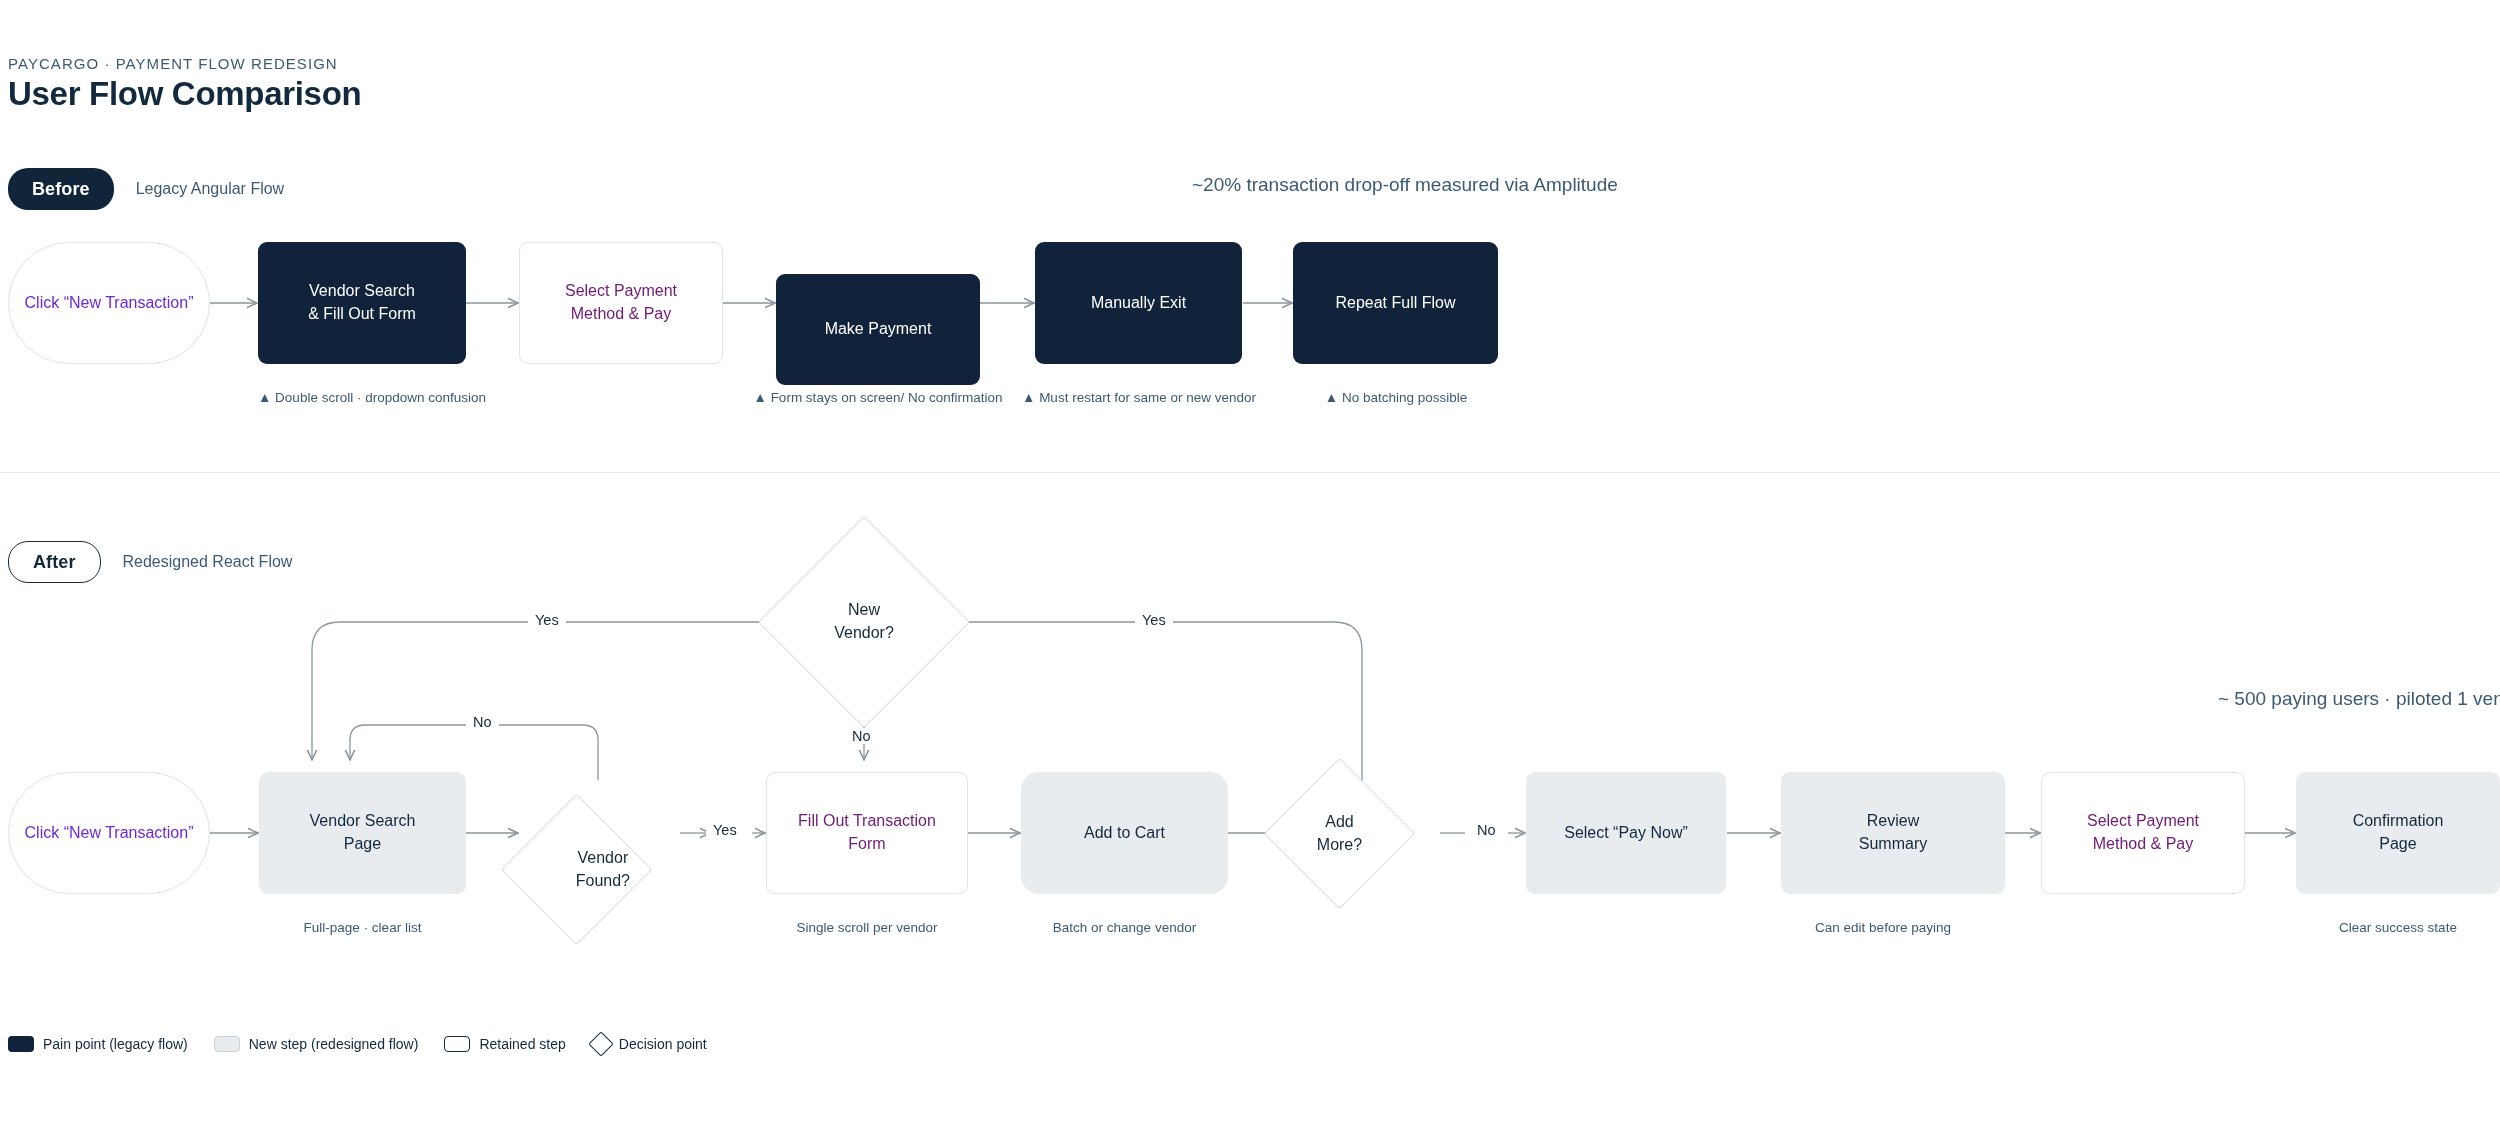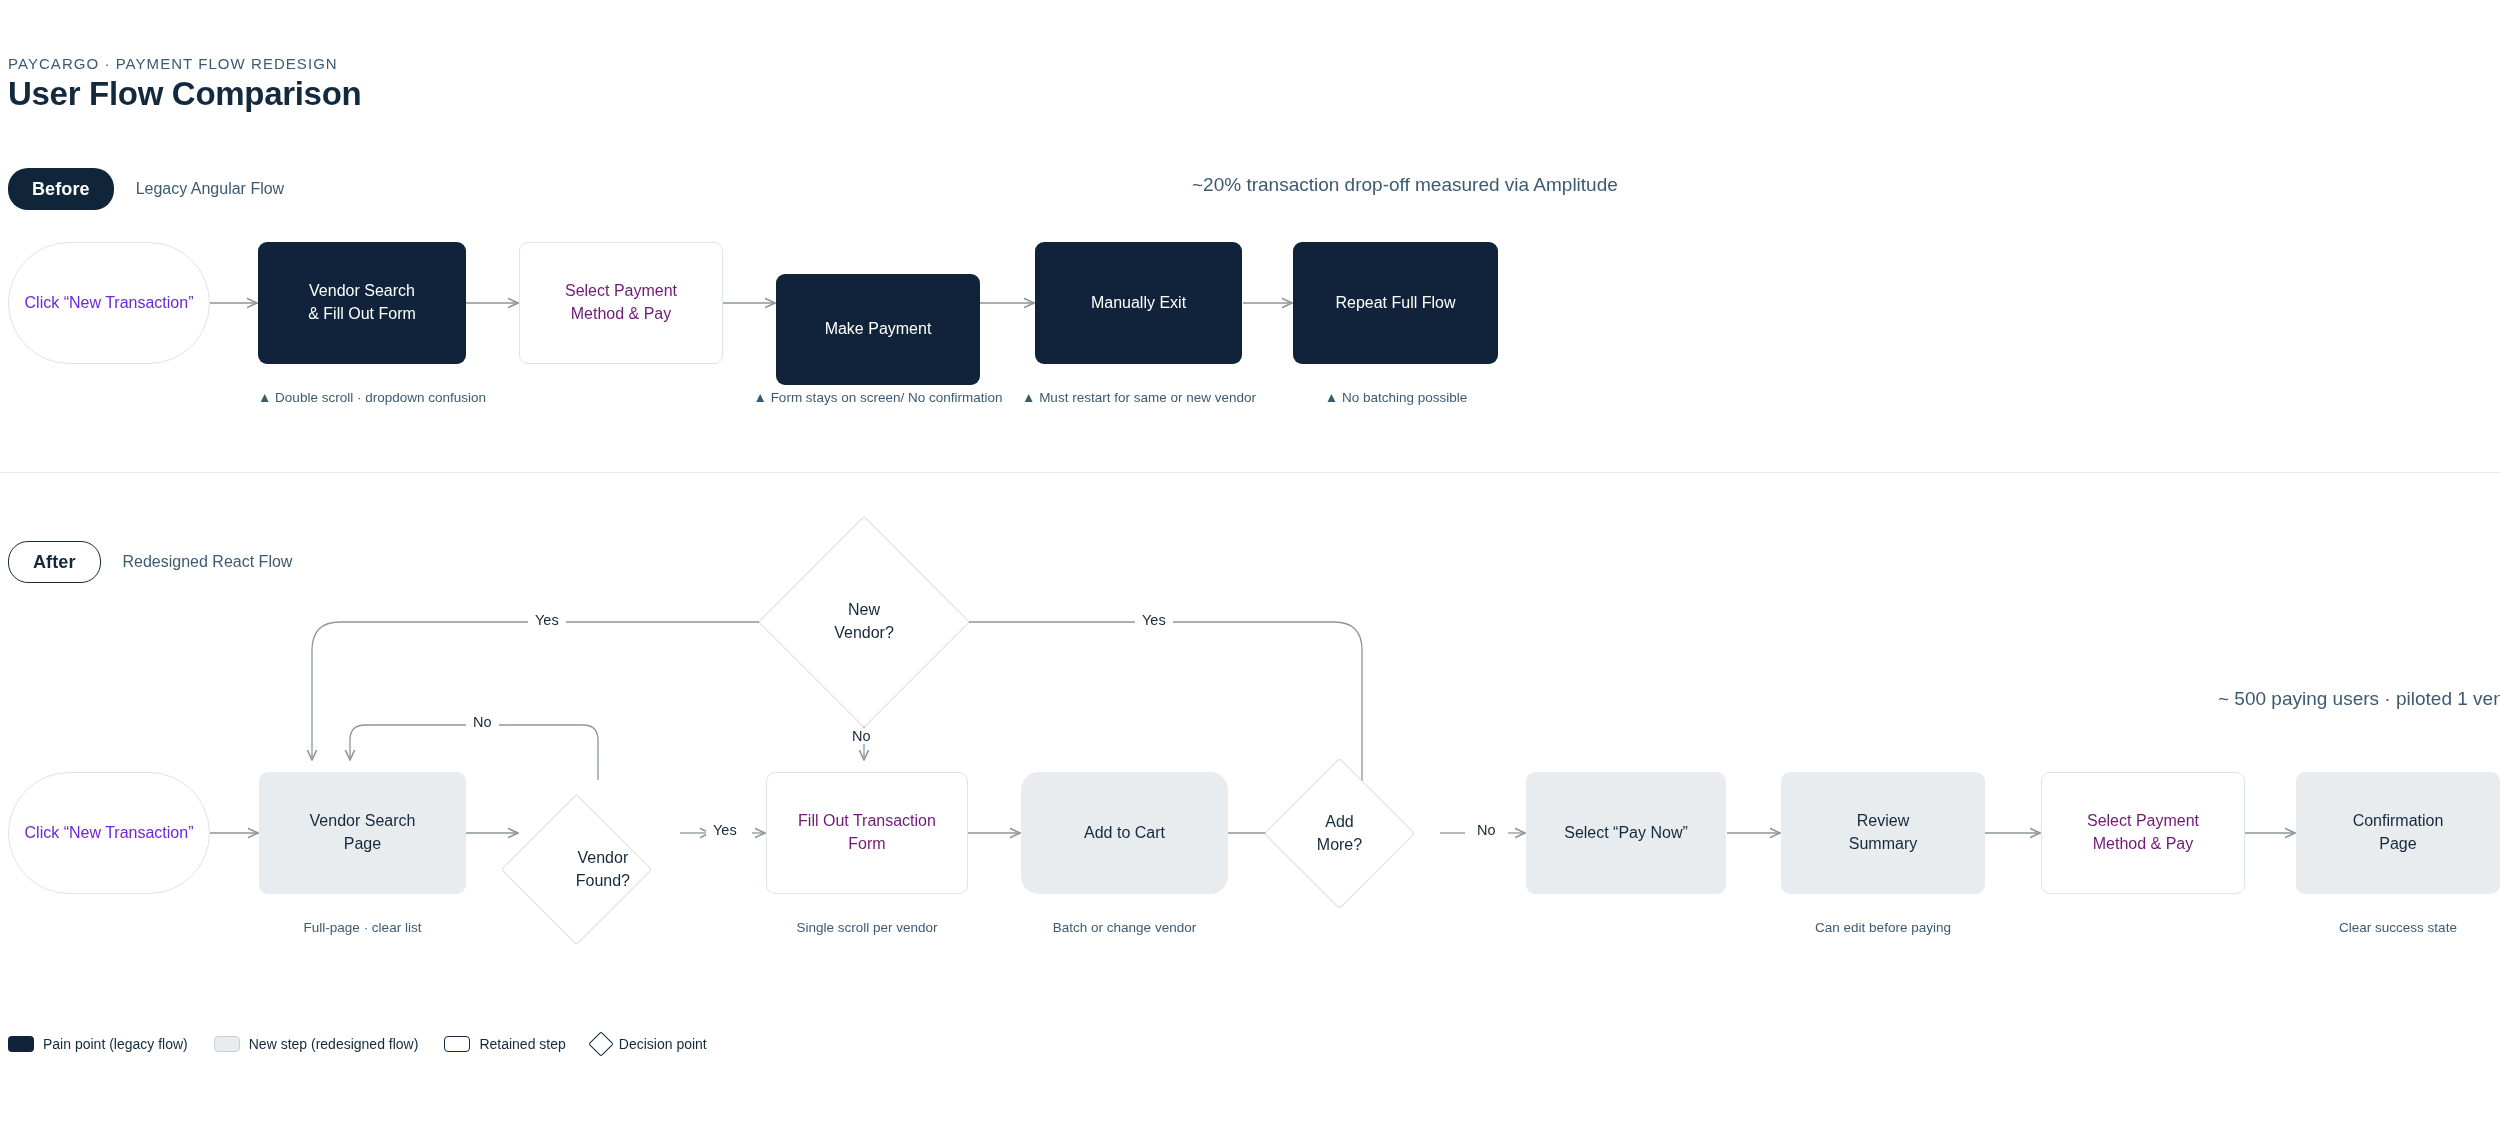--- a/index.html
+++ b/index.html
@@ -241,21 +241,21 @@
   <div class="node decision" style="left:1286px; top:780px; width:107px; height:107px;">
     <span class="dia"></span>
     <span class="lbl">Add
 More?</span>
   </div>
 
   <div class="node newstep" style="left:1526px; top:772px; width:200px; height:122px;">
     <span class="lbl">Select “Pay Now”</span>
   </div>
 
-  <div class="node newstep" style="left:1781px; top:772px; width:204px; height:122px;">
+  <div class="node newstep" style="left:1781px; top:772px; width:224px; height:122px;">
     <span class="lbl">Review
 Summary</span>
   </div>
   <div class="caption" style="left:1781px; top:920px; width:204px;">Can edit before paying</div>
 
   <div class="node retained" style="left:2041px; top:772px; width:204px; height:122px;">
     <span class="lbl">Select Payment
 Method &amp; Pay</span>
   </div>
 

